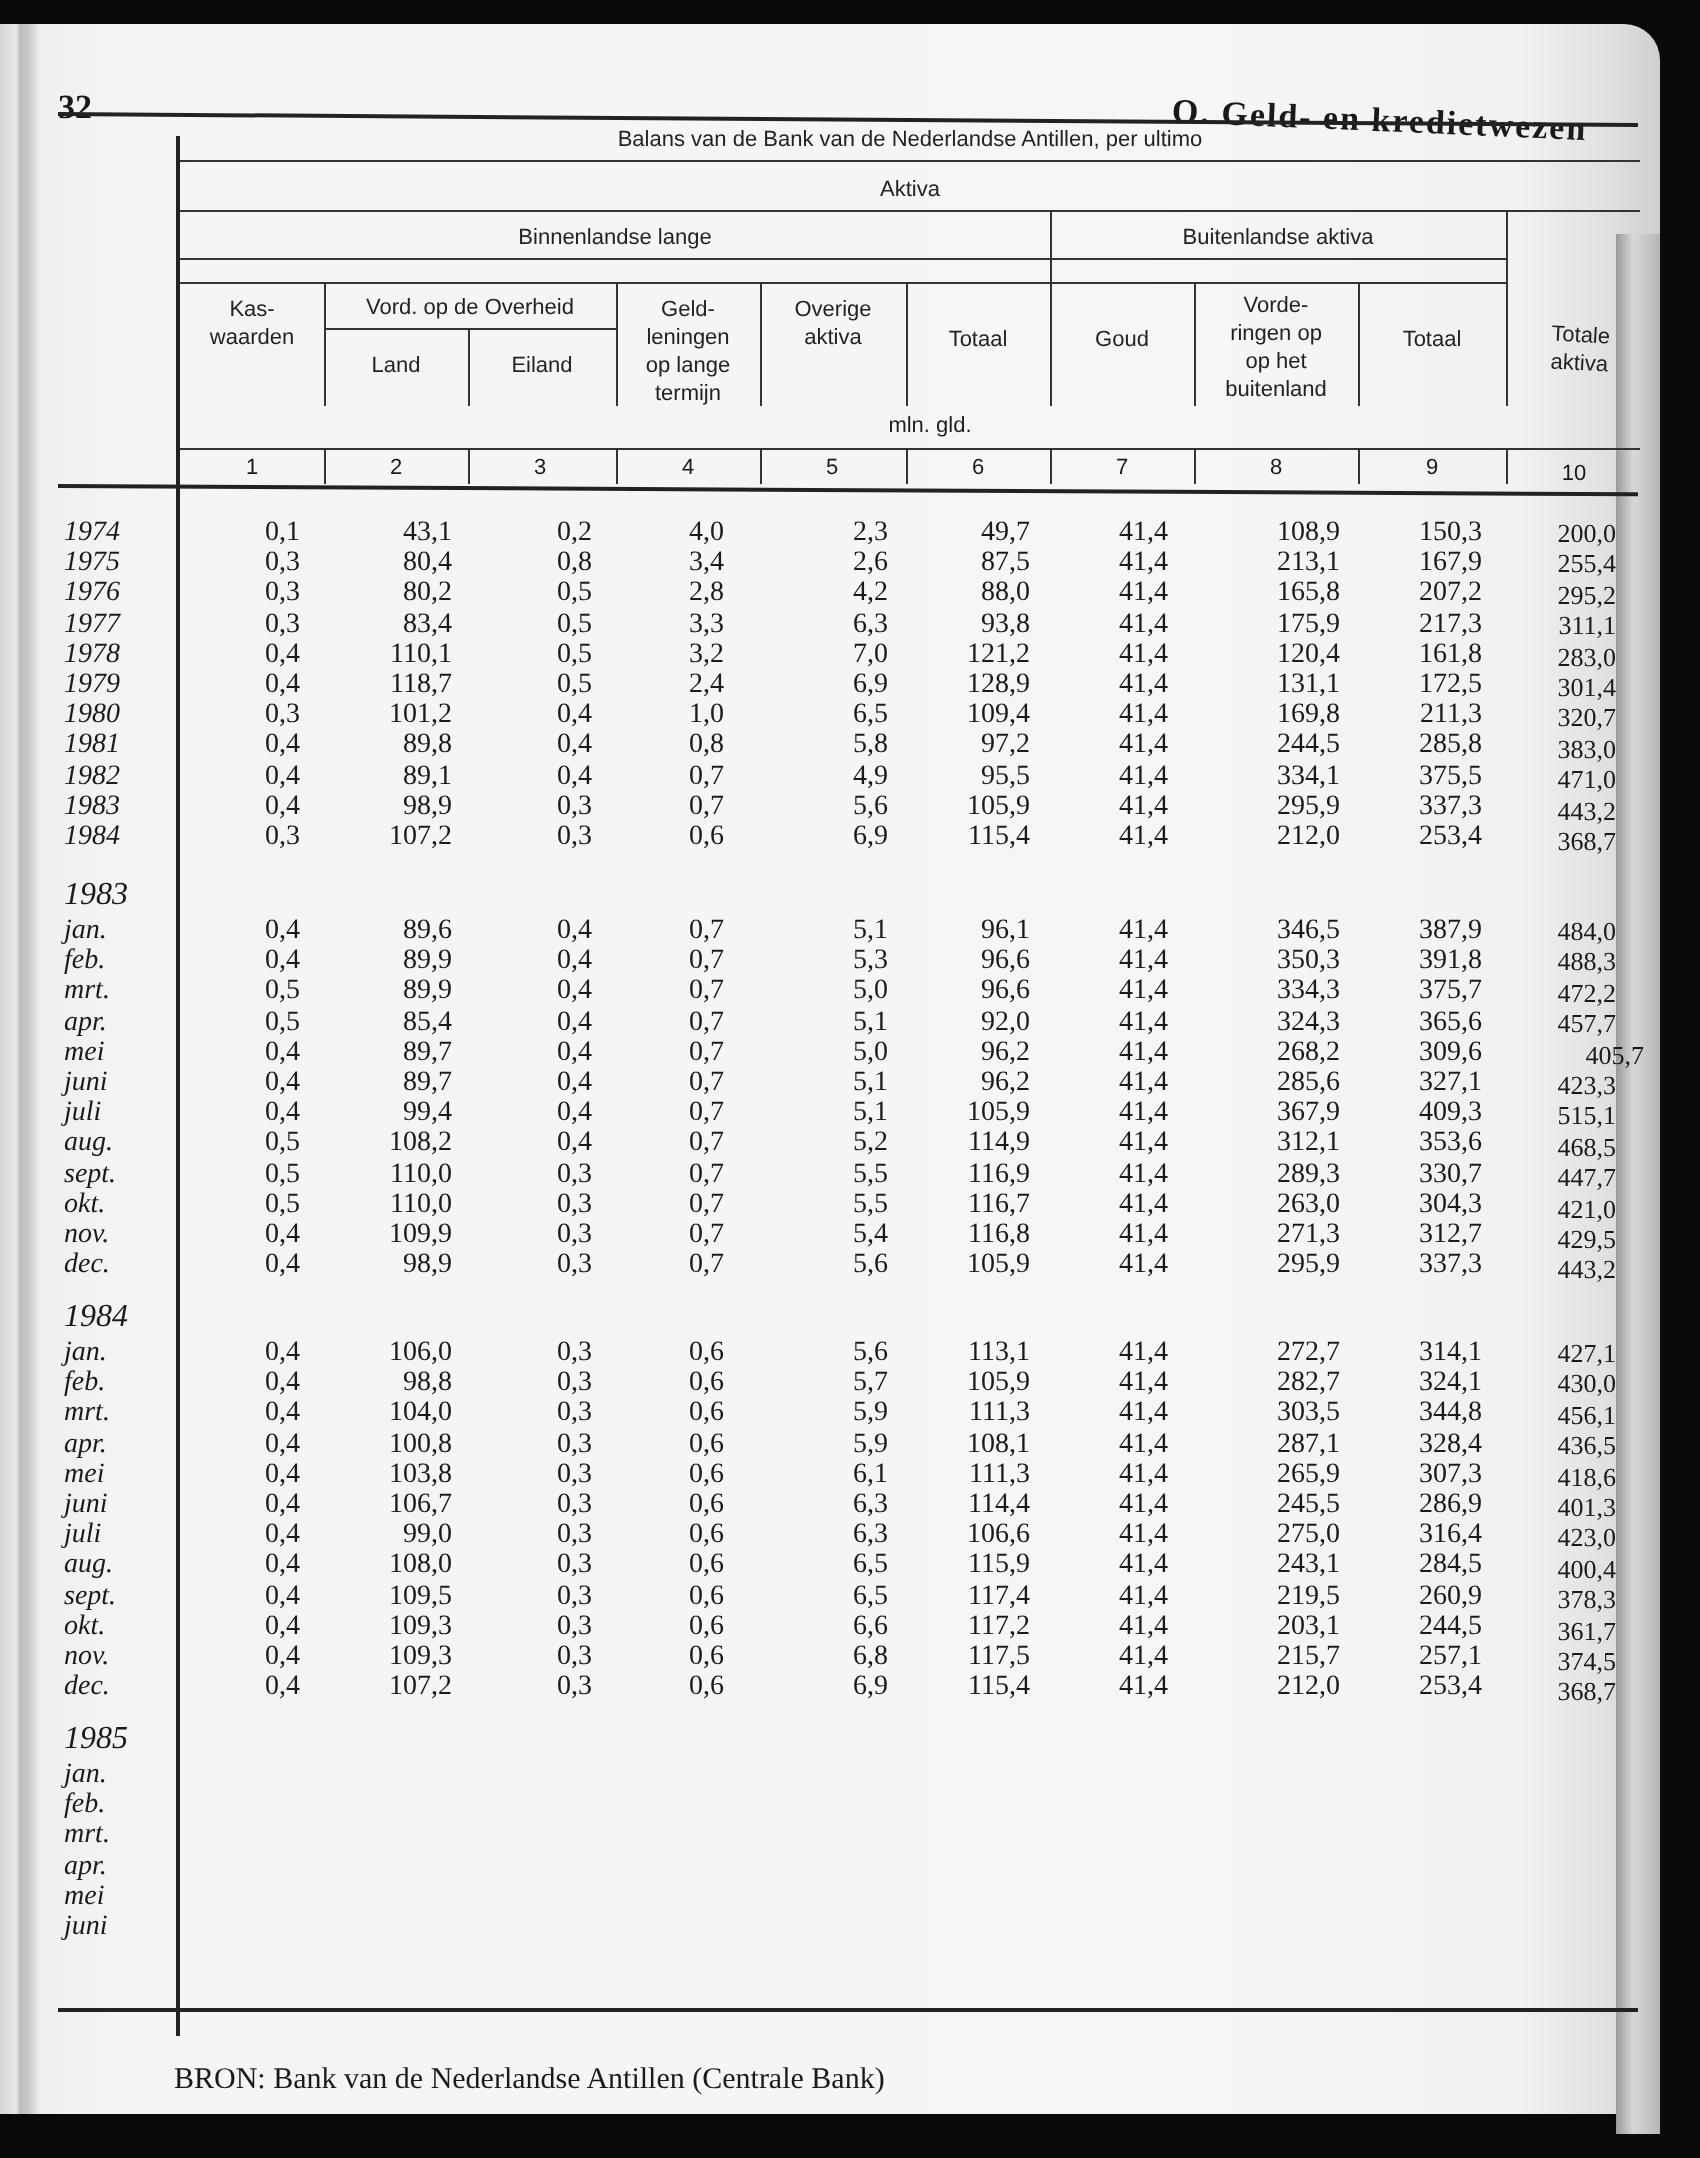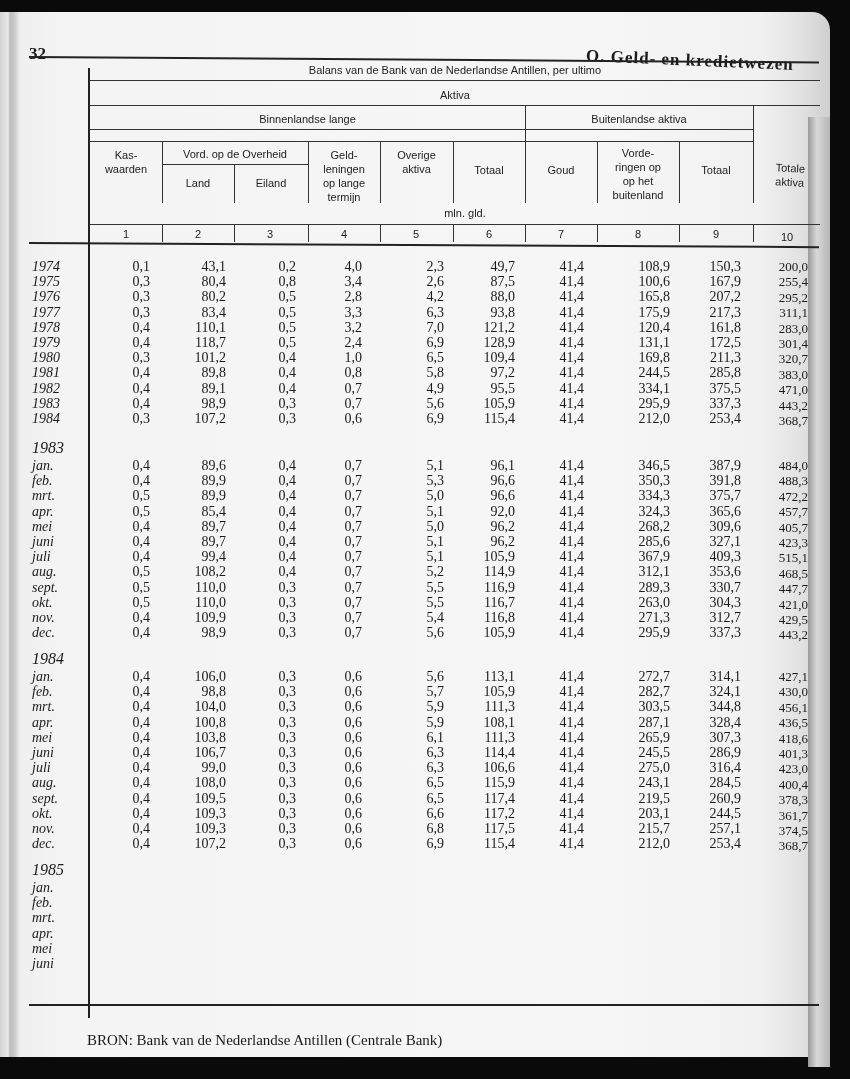--- a/index.html
+++ b/index.html
@@ -138,21 +138,21 @@
       </div>
       <div class="row" style="top: 262.2px;">
         <span class="label">1975</span>
         <span class="c" style="right: 680px;">0,3</span>
         <span class="c" style="right: 604px;">80,4</span>
         <span class="c" style="right: 534px;">0,8</span>
         <span class="c" style="right: 468px;">3,4</span>
         <span class="c" style="right: 386px;">2,6</span>
         <span class="c" style="right: 315px;">87,5</span>
         <span class="c" style="right: 246px;">41,4</span>
-        <span class="c" style="right: 160px;">100,6</span>
+        <span class="c" style="right: 160px;">213,1</span>
         <span class="c" style="right: 89px;">167,9</span>
         <span class="c c10" style="right: 22px; top: 0.2px;">255,4</span>
       </div>
       <div class="row" style="top: 277.4px;">
         <span class="label">1976</span>
         <span class="c" style="right: 680px;">0,3</span>
         <span class="c" style="right: 604px;">80,2</span>
         <span class="c" style="right: 534px;">0,5</span>
         <span class="c" style="right: 468px;">2,8</span>
         <span class="c" style="right: 386px;">4,2</span>
@@ -323,21 +323,21 @@
         <span class="label">mei</span>
         <span class="c" style="right: 680px;">0,4</span>
         <span class="c" style="right: 604px;">89,7</span>
         <span class="c" style="right: 534px;">0,4</span>
         <span class="c" style="right: 468px;">0,7</span>
         <span class="c" style="right: 386px;">5,0</span>
         <span class="c" style="right: 315px;">96,2</span>
         <span class="c" style="right: 246px;">41,4</span>
         <span class="c" style="right: 160px;">268,2</span>
         <span class="c" style="right: 89px;">309,6</span>
-        <span class="c c10" style="right: 22px; top: 0.8px;">405,7</span>
+        <span class="c c10" style="right: 8px; top: 0.8px;">405,7</span>
       </div>
       <div class="row" style="top: 522px;">
         <span class="label">juni</span>
         <span class="c" style="right: 680px;">0,4</span>
         <span class="c" style="right: 604px;">89,7</span>
         <span class="c" style="right: 534px;">0,4</span>
         <span class="c" style="right: 468px;">0,7</span>
         <span class="c" style="right: 386px;">5,1</span>
         <span class="c" style="right: 315px;">96,2</span>
         <span class="c" style="right: 246px;">41,4</span>

